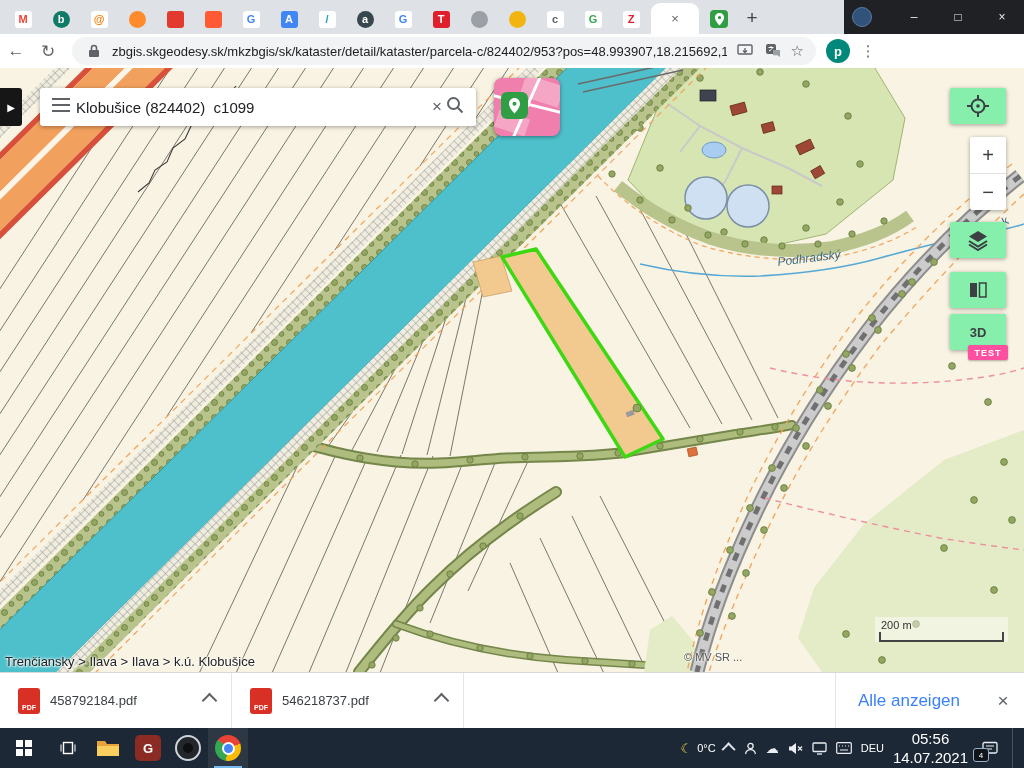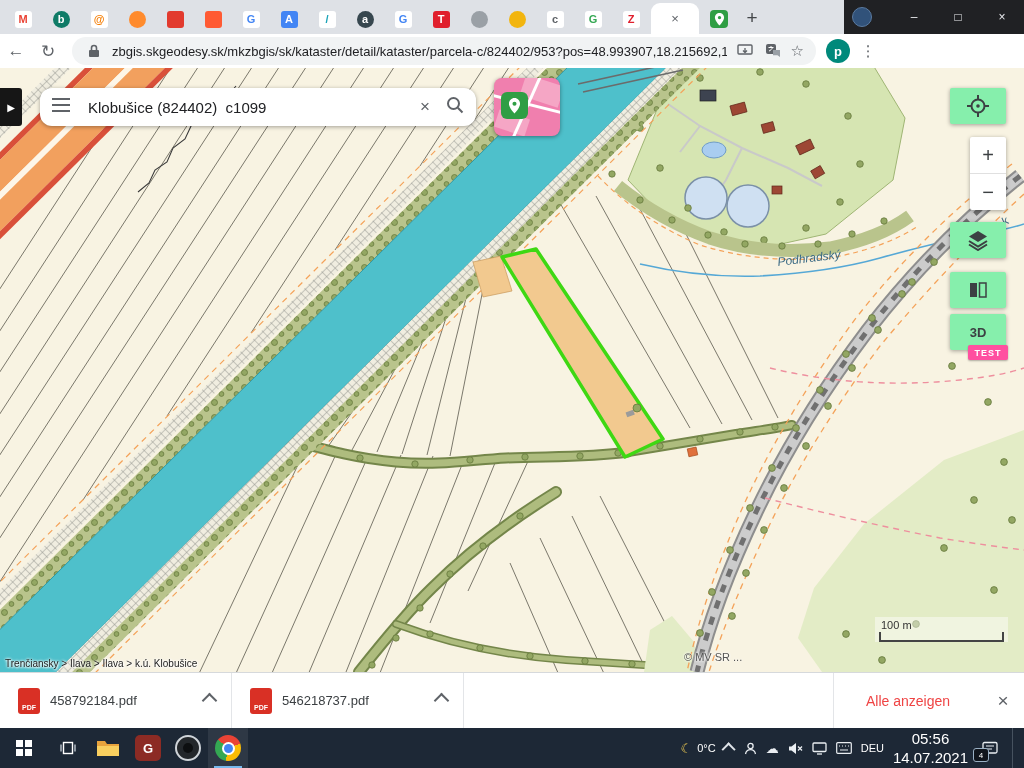--- a/index.html
+++ b/index.html
@@ -27,46 +27,46 @@
   #urltext{font-size:13px;color:#202124;white-space:nowrap;overflow:hidden;flex:1;}
   .boxicon{width:20px;height:20px;display:flex;align-items:center;justify-content:center;color:#5f6368;flex:none;}
   .staricon{font-size:15px;color:#5f6368;}
   #avatar{width:24px;height:24px;border-radius:50%;background:#00897b;color:#fff;font-size:13px;font-weight:bold;display:flex;align-items:center;justify-content:center;margin-left:10px;}
   #menudots{width:28px;height:28px;display:flex;align-items:center;justify-content:center;color:#5f6368;font-size:15px;margin-left:4px;}
 
   
   #map{position:absolute;top:68px;left:0;width:1024px;height:604px;background:#f8f3e2;overflow:hidden;}
   #mapsvg{position:absolute;top:0;left:0;}
   #expander{position:absolute;left:0;top:20px;width:22px;height:38px;background:#161616;color:#fff;display:flex;align-items:center;justify-content:center;font-size:10px;border-radius:0 3px 3px 0;}
-  #mapsearch{position:absolute;left:40px;top:20px;width:436px;height:38px;background:#fff;border-radius:12px;box-shadow:0 1px 4px rgba(0,0,0,.35);display:flex;align-items:center;padding:8px 12px;gap:16px;box-sizing:border-box;}
+  #mapsearch{position:absolute;left:40px;top:20px;width:436px;height:38px;background:#fff;border-radius:3px;box-shadow:0 1px 4px rgba(0,0,0,.35);display:flex;align-items:center;padding:8px 12px;gap:4px;box-sizing:border-box;}
   #mapsearch input{border:none;outline:none;background:transparent;flex:1;font-size:15px;color:#202124;font-family:"Liberation Sans",sans-serif;}
   #mapsearch .clear{color:#5f6368;font-size:17px;}
   #basemap{position:absolute;left:494px;top:10px;width:66px;height:58px;border-radius:8px;overflow:hidden;box-shadow:0 1px 4px rgba(0,0,0,.4);background:#f07fae;}
   .bm-block{position:absolute;background:#f5a6c5;}
   .bm-line{position:absolute;background:#fff;}
   #bm-pin{position:absolute;left:7px;top:14px;width:27px;height:27px;border-radius:6px;background:#2f9e44;display:flex;align-items:center;justify-content:center;}
   .mapbtn{position:absolute;right:18px;width:56px;height:36px;background:#86efac;border-radius:2px;box-shadow:0 1px 4px rgba(0,0,0,.35);display:flex;align-items:center;justify-content:center;color:#3c4043;}
   #zoombox{position:absolute;right:18px;top:69px;width:36px;height:73px;background:#fff;border-radius:2px;box-shadow:0 1px 4px rgba(0,0,0,.35);display:flex;flex-direction:column;}
   .zoomhalf{height:36px;display:flex;align-items:center;justify-content:center;font-size:20px;color:#3c4043;}
   #zoomdiv{height:1px;background:#e0e0e0;}
   #btn-3d{font-weight:bold;font-size:13px;}
   #testbadge{position:absolute;right:16px;top:277px;width:40px;height:15px;background:#ff4fa0;color:#fff;font-size:9px;font-weight:bold;letter-spacing:1px;display:flex;align-items:center;justify-content:center;border-radius:2px;box-shadow:0 1px 2px rgba(0,0,0,.3);}
   #scalebar{position:absolute;right:16px;bottom:30px;width:125px;background:rgba(255,255,255,.45);padding:2px 4px 0 4px;}
   #scalebar .lbl{font-size:11px;color:#333;margin-left:2px;}
   #scalebar .bracket{height:8px;border-left:2px solid #444;border-right:2px solid #444;border-bottom:2px solid #444;margin-top:1px;}
   #attribution{position:absolute;left:684px;bottom:9px;font-size:11px;color:#555;text-shadow:0 0 3px #fff,0 0 3px #fff;}
-  #breadcrumb{position:absolute;left:5px;bottom:3px;font-size:10px;color:#222;text-shadow:0 0 3px #fff,0 0 3px #fff,1px 1px 2px #fff;}
+  #breadcrumb{position:absolute;left:5px;bottom:3px;font-size:13px;color:#222;text-shadow:0 0 3px #fff,0 0 3px #fff,1px 1px 2px #fff;}
 
   
   #downloads{position:absolute;top:672px;left:0;width:1024px;height:56px;background:#fff;border-top:1px solid #d6d9dc;display:flex;align-items:center;box-sizing:border-box;}
   .dl{width:232px;height:100%;display:flex;align-items:center;gap:10px;padding:0 8px 0 18px;border-right:1px solid #e3e5e8;box-sizing:border-box;}
   .pdfic{width:22px;height:26px;background:#d93025;border-radius:3px;color:#fff;font-size:7px;font-weight:bold;display:flex;align-items:flex-end;justify-content:center;padding-bottom:3px;box-sizing:border-box;flex:none;}
   .dlname{font-size:13px;color:#3c4043;flex:1;}
   .chev{width:9px;height:9px;border-left:2px solid #5f6368;border-top:2px solid #5f6368;transform:rotate(45deg);margin-right:8px;flex:none;}
-  #showall{margin-left:auto;height:100%;display:flex;align-items:center;padding:0 32px;border-left:1px solid #e3e5e8;color:#ef4444;font-size:14px;}
+  #showall{margin-left:auto;height:100%;display:flex;align-items:center;padding:0 22px;border-left:1px solid #e3e5e8;color:#3b82f6;font-size:17px;}
   #dlclose{width:42px;height:100%;display:flex;align-items:center;justify-content:center;color:#5f6368;font-size:19px;}
 
   
   #taskbar{position:absolute;top:728px;left:0;width:1024px;height:40px;background:#1d2836;display:flex;align-items:center;color:#fff;}
   .tbbtn{height:40px;display:flex;align-items:center;justify-content:center;}
   #startbtn{width:48px;}
   #winlogo{display:grid;grid-template-columns:7px 7px;grid-template-rows:7px 7px;gap:1.5px;}
   #winlogo span{background:#fff;}
   #tbsearch{width:342px;height:40px;background:#f6f6f6;border:1px solid #8a8a8a;display:flex;align-items:center;gap:8px;padding:0 10px;box-sizing:border-box;}
   #tbsearch input{border:none;background:transparent;outline:none;font-size:12.5px;color:#555;width:240px;font-family:"Liberation Sans",sans-serif;}
@@ -492,21 +492,21 @@
     <div class="mapbtn" style="top:204px;">
       <svg width="22" height="22" viewBox="0 0 22 22">
           <rect x="3" y="4" width="7" height="14" fill="#3c4043"></rect>
           <rect x="12.5" y="4" width="6.5" height="14" stroke="#3c4043" stroke-width="1.5" fill="none"></rect>
         </svg>
     </div>
     <div class="mapbtn" style="top:246px;" id="btn-3d">3D</div>
     <div id="testbadge">TEST</div>
 
     <div id="scalebar">
-      <div class="lbl">100 m</div>
+      <div class="lbl">200 m</div>
       <div class="bracket"></div>
     </div>
     <div id="attribution">© MV SR ...</div>
     <div id="breadcrumb">Trenčiansky &gt; Ilava &gt; Ilava &gt; k.ú. Klobušice</div>
   </div>
 
   <div id="downloads">
     <div class="dl">
       <span class="pdfic">PDF</span>
       <span class="dlname">458792184.pdf</span>

